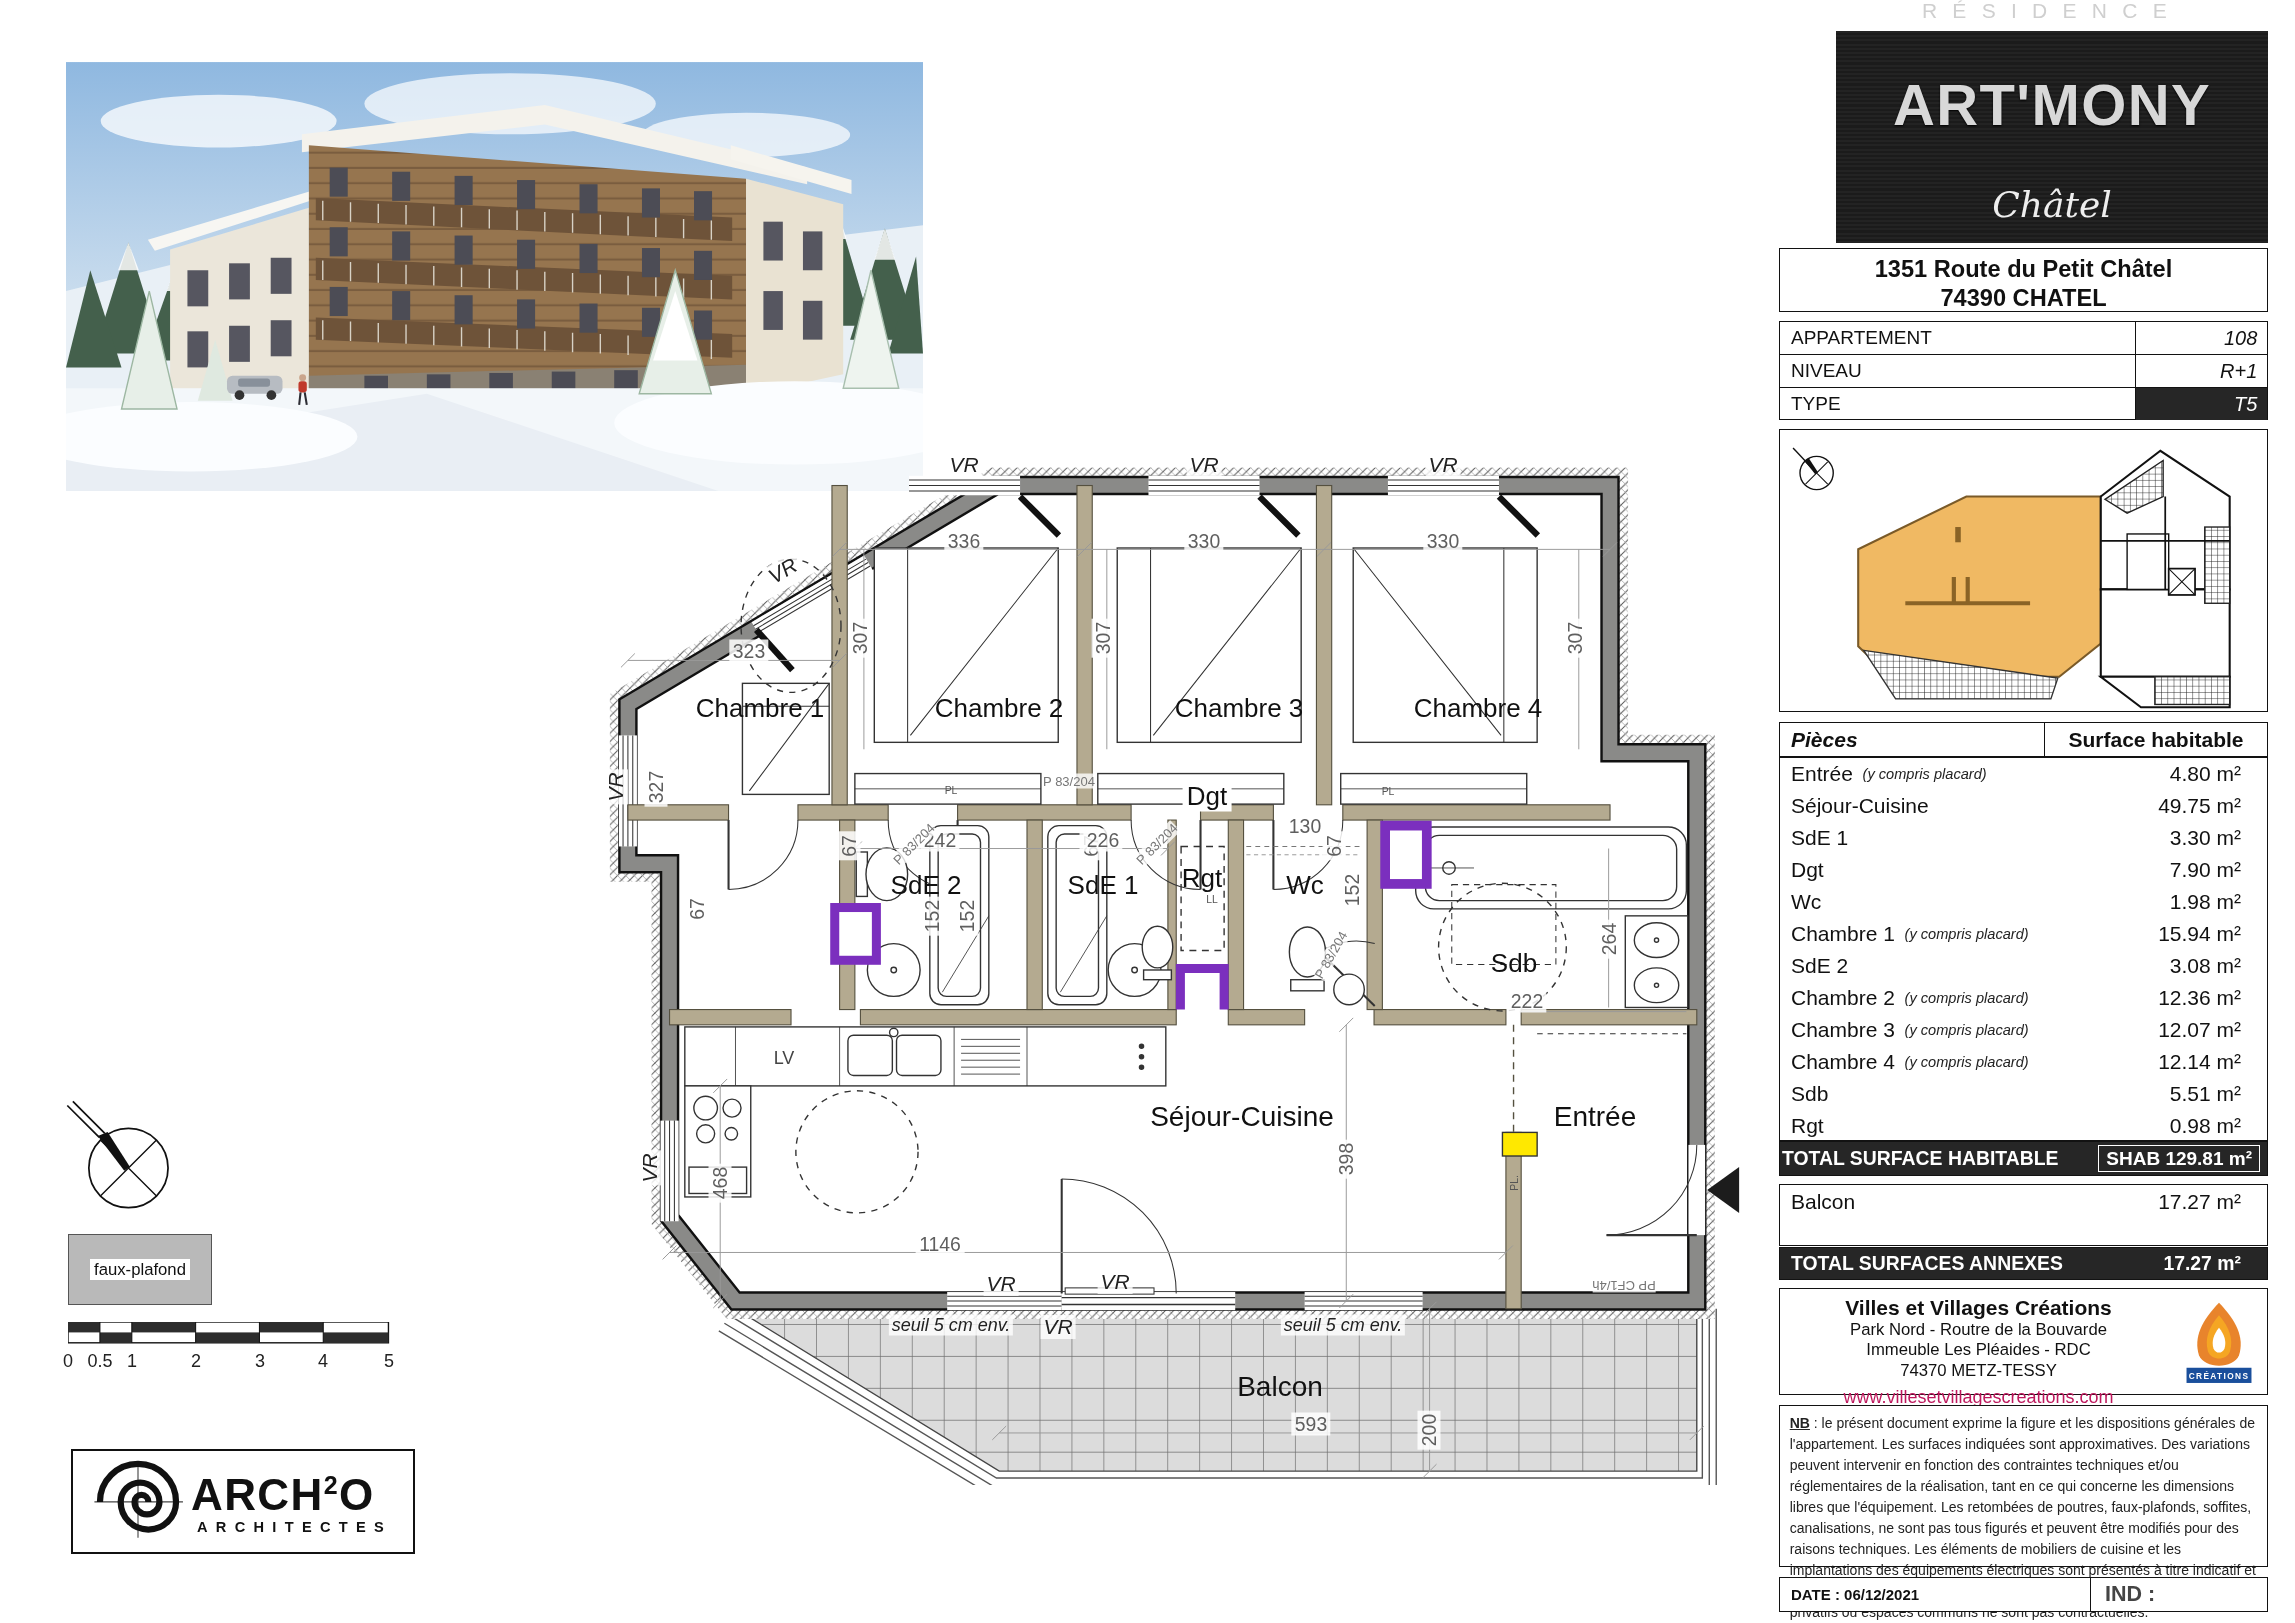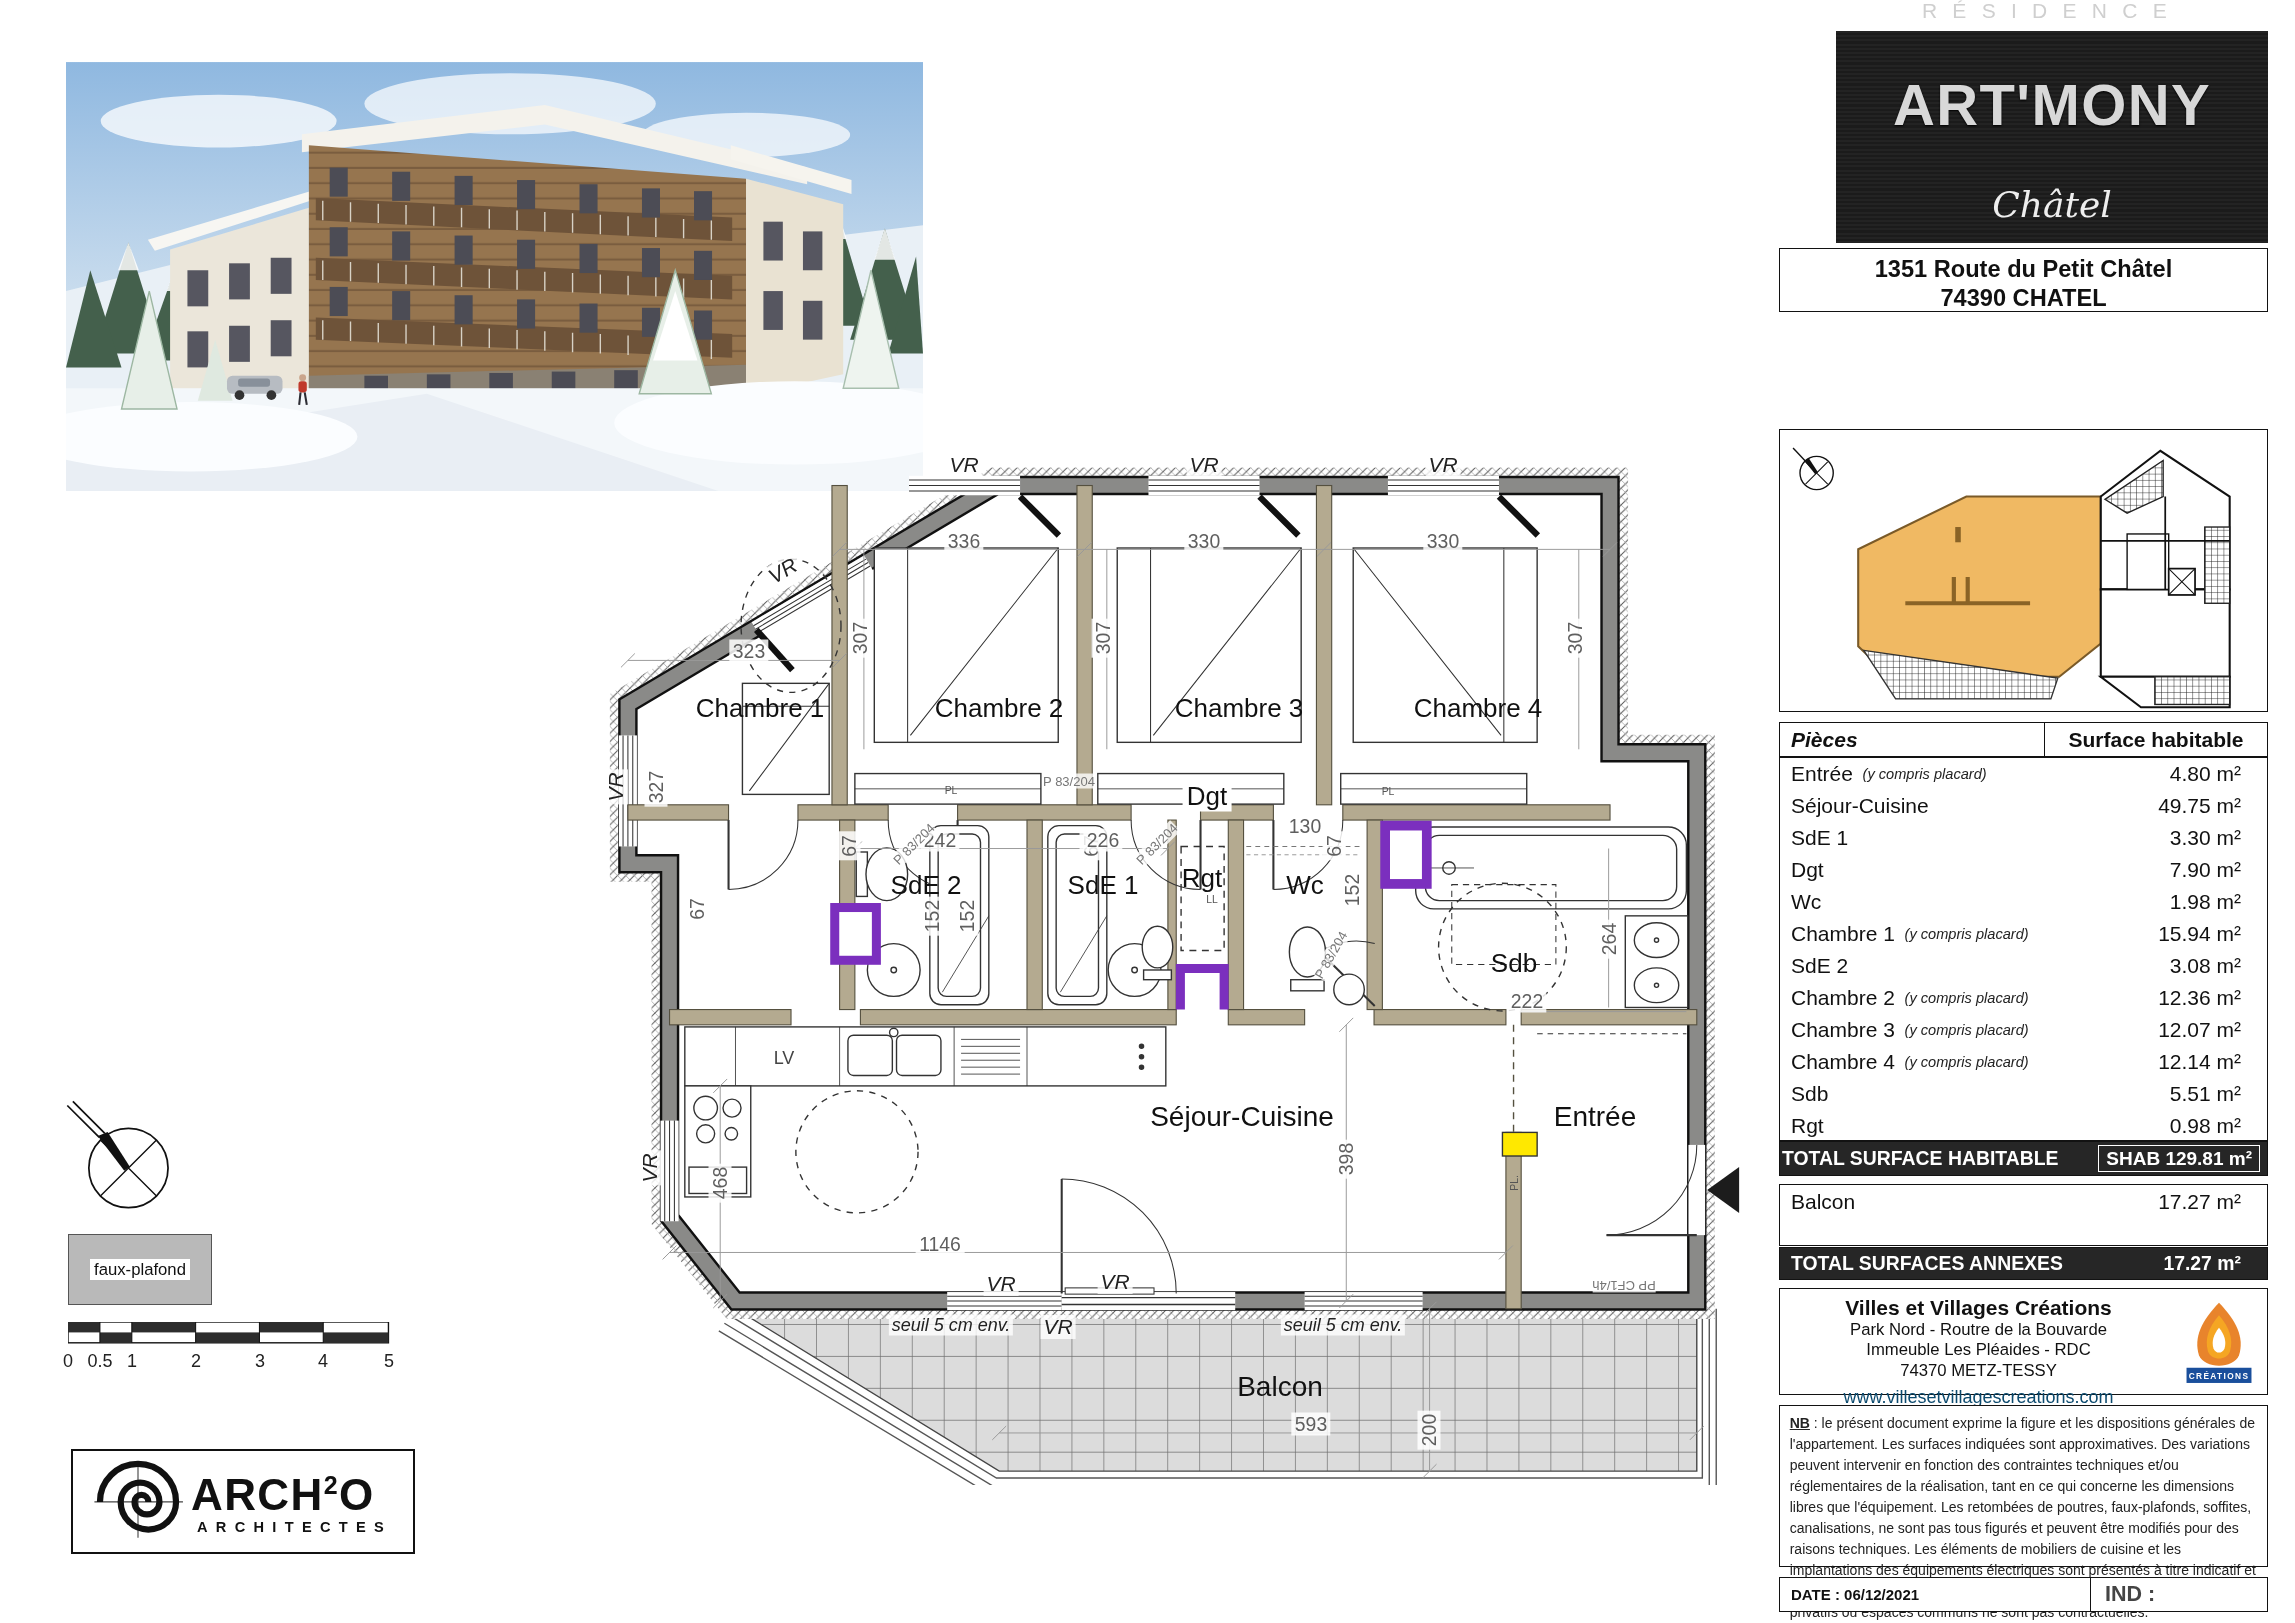--- a/index.html
+++ b/index.html
@@ -52,21 +52,21 @@
          display:flex;align-items:center;justify-content:center;}
   .fauxp span{background:#fff;font-size:16.7px;padding:0.7px 4.2px;}
   .tick{position:absolute;font-size:18px;color:#222;transform:translateX(-50%);}
   .archbox{position:absolute;left:71px;top:1449px;width:340px;height:101px;border:2.1px solid #111;background:#fff;}
   .archname{position:absolute;left:118px;top:19.4px;font-size:44px;font-weight:800;letter-spacing:1.4px;color:#111;}
   .archname sup{font-size:25px;}
   .archsub{position:absolute;left:124px;top:68px;font-size:14.6px;letter-spacing:8.3px;font-weight:bold;color:#111;}
   .company{position:absolute;left:1779px;top:1288px;width:489px;height:107px;border:1.4px solid #121212;background:#fff;box-sizing:border-box;}
   .company .cn{font-weight:bold;font-size:21px;text-align:center;margin-top:7px;margin-right:90px;}
   .company .cl{font-size:16.7px;text-align:center;line-height:1.22;margin-right:90px;}
-  .company .cu{font-size:18px;text-align:center;color:#0c4a6e;margin-top:5.6px;margin-right:90px;}
+  .company .cu{font-size:18px;text-align:center;color:#be185d;margin-top:5.6px;margin-right:90px;}
   .nbbox{position:absolute;left:1779px;top:1405px;width:489px;height:162px;border:1.4px solid #121212;background:#fff;
          box-sizing:border-box;padding:7px 9.7px;font-size:14px;line-height:1.5;color:#222;}
   .nbbox u{font-weight:bold;}
   .datebox{position:absolute;left:1779px;top:1577px;width:489px;height:35px;border:1.4px solid #121212;background:#fff;
            box-sizing:border-box;display:flex;align-items:center;}
   .datebox .d1{font-size:15px;font-weight:700;padding-left:11px;flex:1;}
   .datebox .d2{width:177px;border-left:1.4px solid #121212;height:100%;display:flex;align-items:center;
                font-size:21.5px;font-weight:800;color:#444;padding-left:14px;box-sizing:border-box;}
 </style>
 </head>
@@ -535,20 +535,34 @@
       <path d="M2,2 H32 V24 Q32,34 17,39 Q2,34 2,24 Z" fill="#c0392b" stroke="#7d241b" stroke-width="1.5"></path>
       <path d="M13,6 H21 V15 H30 V23 H21 V36 H13 V23 H4 V15 H13 Z" fill="#fff"></path>
     </svg>
   </div>
 
   <div class="pbox addr" style="top:248px;height:64px;">
     <div>1351 Route du Petit Châtel</div>
     <div>74390 CHATEL</div>
   </div>
 
+  <div class="pbox" style="top:321px;height:99px;">
+    <div class="info-row">
+      <div class="info-label">APPARTEMENT</div>
+      <div class="info-val">108</div>
+    </div>
+    <div class="info-row">
+      <div class="info-label">NIVEAU</div>
+      <div class="info-val">R+1</div>
+    </div>
+    <div class="info-row">
+      <div class="info-label">TYPE</div>
+      <div class="info-val dark">T5</div>
+    </div>
+  </div>
 
   <div class="pbox" style="top:429px;height:283px;">
     <svg width="487" height="280" viewBox="0 0 701 404">
       <defs>
         <pattern id="xh" width="9" height="9" patternUnits="userSpaceOnUse">
           <rect width="9" height="9" fill="#fff"></rect>
           <path d="M0,0 H9 M0,0 V9" stroke="#222" stroke-width="1.4"></path>
         </pattern>
       </defs>
 

